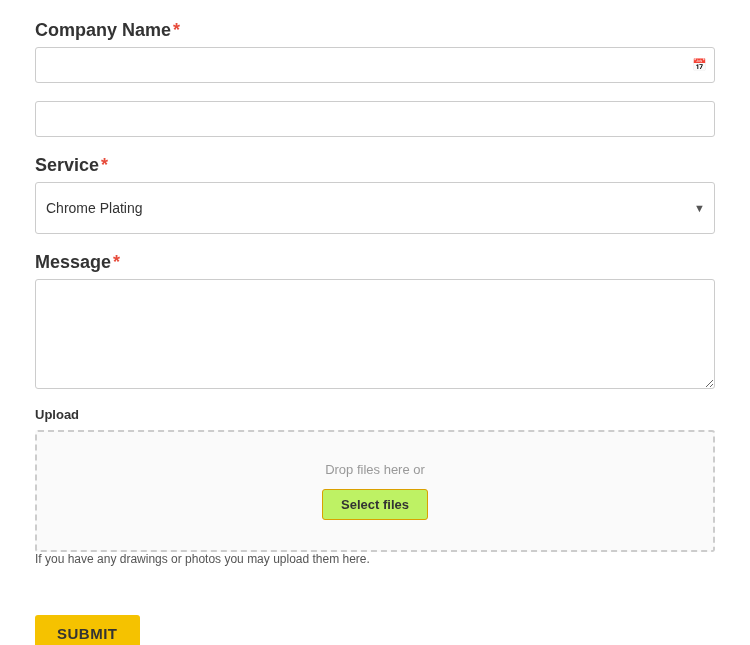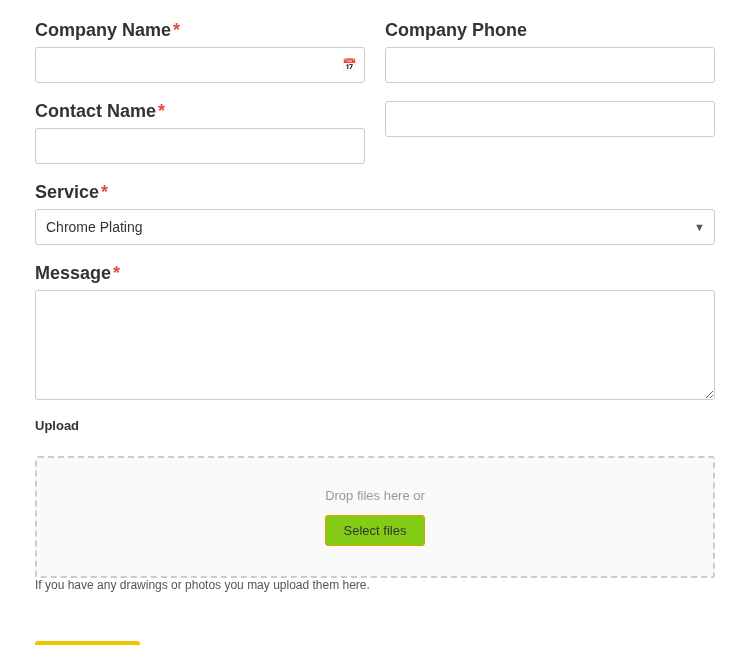--- a/index.html
+++ b/index.html
@@ -80,21 +80,21 @@
     }
 
     select {
       width: 100%;
       padding: 8px 10px;
       border: 1px solid #ccc;
       border-radius: 3px;
       font-size: 14px;
       background: #fff;
       color: #333;
-      height: 36px;
+      height: 52px;
       appearance: none;
       -webkit-appearance: none;
       cursor: pointer;
       padding-right: 28px;
     }
 
     .select-wrapper {
       position: relative;
     }
 
@@ -129,27 +129,27 @@
       background: #fafafa;
     }
 
     .upload-area .drop-text {
       color: #999;
       font-size: 13px;
       margin-bottom: 12px;
     }
 
     .select-files-btn {
-      background: #84cc16;
+      background: #bef264;
       color: #333;
       border: 1px solid #daa000;
       padding: 7px 18px;
       border-radius: 3px;
       font-size: 13px;
-      font-weight: 400;
+      font-weight: 700;
       cursor: pointer;
     }
 
     .upload-hint {
       font-size: 12px;
       color: #555;
     }
 
     .submit-btn {
       background: #f5c200;
@@ -162,55 +162,43 @@
       cursor: pointer;
       text-transform: uppercase;
       letter-spacing: 0.5px;
       margin-top: 31px;
     }
 
     .section-label {
       font-size: 13px;
       font-weight: 600;
       color: #333;
-      margin-bottom: 23px;
+      margin-bottom: 8px;
     }
   </style>
 </head>
 <body>
 
 <div class="form-container">
 
   
   <div class="form-row">
     <div class="form-group">
       <label>
         <span>Company Name</span><span class="required">*</span>
       </label>
       <div class="company-name-input">
         <input type="text" style="">
         <span class="input-icon">📅</span>
       </div>
     </div>
-    <div class="form-group">
-      <label>
-        <span>Company Phone</span>
-      </label>
-      <input type="tel" style="">
-    </div>
-  </div>
-
-  
-  <div class="form-row">
-    <div class="form-group">
-      <label>
-        <span>Contact Name</span><span class="required">*</span>
-      </label>
-      <input type="text" style="">
-    </div>
+  </div>
+
+  
+  <div class="form-row">
     <div class="form-group">
       <input type="email" style="">
     </div>
   </div>
 
   
   <div class="form-row">
     <div class="form-group full-width">
       <label>
         <span>Service</span><span class="required">*</span>

